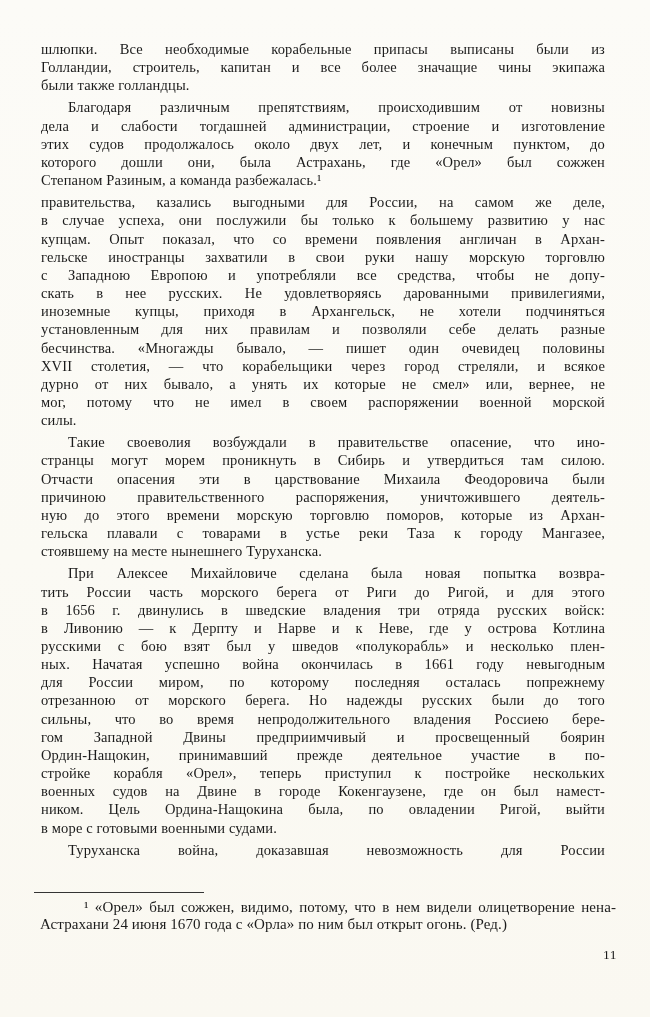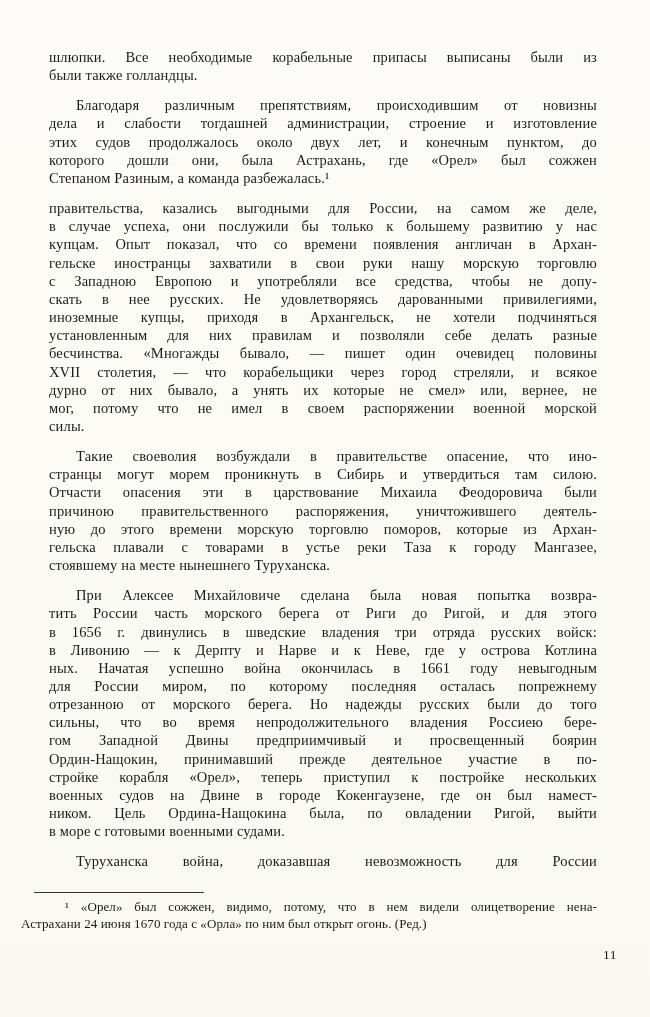--- a/index.html
+++ b/index.html
@@ -19,41 +19,41 @@
   }
   .text-block {
     position: absolute;
     left: 37px;
     top: 36px;
     width: 572px;
     font-size: 14.5px;
     line-height: 18.15px;
     letter-spacing: 0.15px;
   }
-  .para { margin: 12px; }
+  .para { margin: 4px; }
   .line { text-align: left; white-space: normal; }
   .line.fill {
     text-align: justify;
     text-align-last: justify;
   }
   .line.first { text-indent: 27px; }
   .footnote-rule {
     position: absolute;
     left: 34px;
     top: 892px;
     width: 170px;
     height: 0;
     border-top: 1.3px solid #343434;
   }
   .footnote {
     position: absolute;
-    left: 21px;
+    left: 40px;
     top: 899px;
     width: 576px;
-    font-size: 13px;
+    font-size: 15px;
     line-height: 16.6px;
     letter-spacing: 0.1px;
   }
   .fline { text-align: left; }
   .fline.fill {
     text-align: justify;
     text-align-last: justify;
   }
   .fline.ffirst { text-indent: 44px; }
   .page-number {
@@ -64,20 +64,21 @@
     letter-spacing: 0.5px;
   }
 </style>
 </head>
 <body>
 
 <div class="page" style="color: rgb(27, 27, 27);">
   <div class="text-block">
       <div class="para">
         <div class="line fill">шлюпки. Все необходимые корабельные припасы выписаны были из</div>
+        <div class="line fill">Голландии, строитель, капитан и все более значащие чины экипажа</div>
         <div class="line">были также голландцы.</div>
       </div>
       <div class="para">
         <div class="line fill first">Благодаря различным препятствиям, происходившим от новизны</div>
         <div class="line fill">дела и слабости тогдашней администрации, строение и изготовление</div>
         <div class="line fill">этих судов продолжалось около двух лет, и конечным пунктом, до</div>
         <div class="line fill">которого дошли они, была Астрахань, где «Орел» был сожжен</div>
         <div class="line">Степаном Разиным, а команда разбежалась.¹</div>
       </div>
       <div class="para">
@@ -102,20 +103,21 @@
         <div class="line fill">причиною правительственного распоряжения, уничтожившего деятель-</div>
         <div class="line fill">ную до этого времени морскую торговлю поморов, которые из Архан-</div>
         <div class="line fill">гельска плавали с товарами в устье реки Таза к городу Мангазее,</div>
         <div class="line">стоявшему на месте нынешнего Туруханска.</div>
       </div>
       <div class="para">
         <div class="line fill first">При Алексее Михайловиче сделана была новая попытка возвра-</div>
         <div class="line fill">тить России часть морского берега от Риги до Ригой, и для этого</div>
         <div class="line fill">в 1656 г. двинулись в шведские владения три отряда русских войск:</div>
         <div class="line fill">в Ливонию — к Дерпту и Нарве и к Неве, где у острова Котлина</div>
+        <div class="line fill">русскими с бою взят был у шведов «полукорабль» и несколько плен-</div>
         <div class="line fill">ных. Начатая успешно война окончилась в 1661 году невыгодным</div>
         <div class="line fill">для России миром, по которому последняя осталась попрежнему</div>
         <div class="line fill">отрезанною от морского берега. Но надежды русских были до того</div>
         <div class="line fill">сильны, что во время непродолжительного владения Россиею бере-</div>
         <div class="line fill">гом Западной Двины предприимчивый и просвещенный боярин</div>
         <div class="line fill">Ордин-Нащокин, принимавший прежде деятельное участие в по-</div>
         <div class="line fill">стройке корабля «Орел», теперь приступил к постройке нескольких</div>
         <div class="line fill">военных судов на Двине в городе Кокенгаузене, где он был намест-</div>
         <div class="line fill">ником. Цель Ордина-Нащокина была, по овладении Ригой, выйти</div>
         <div class="line">в море с готовыми военными судами.</div>

